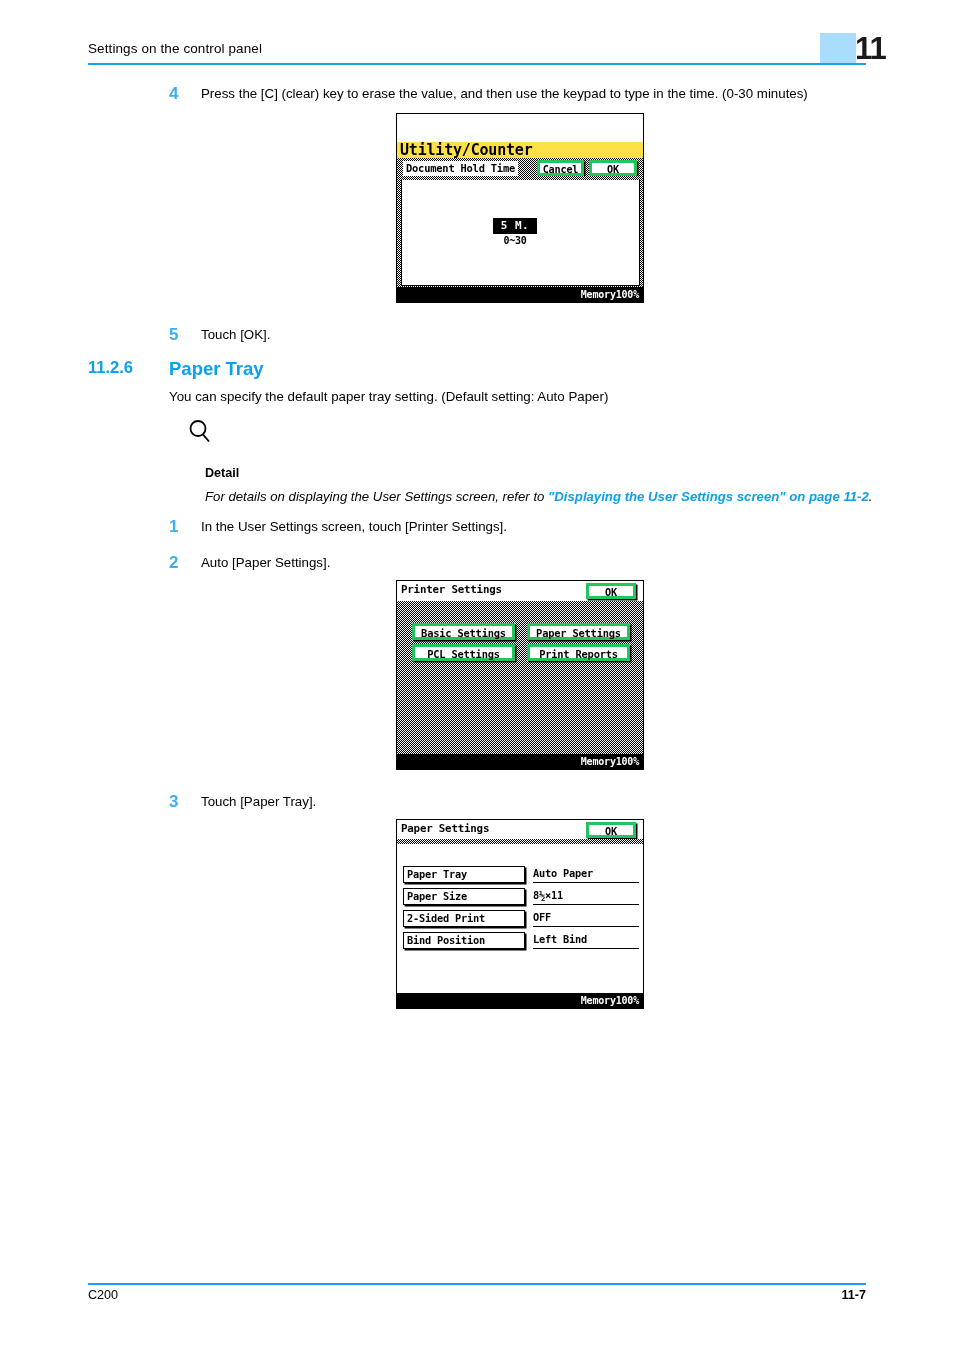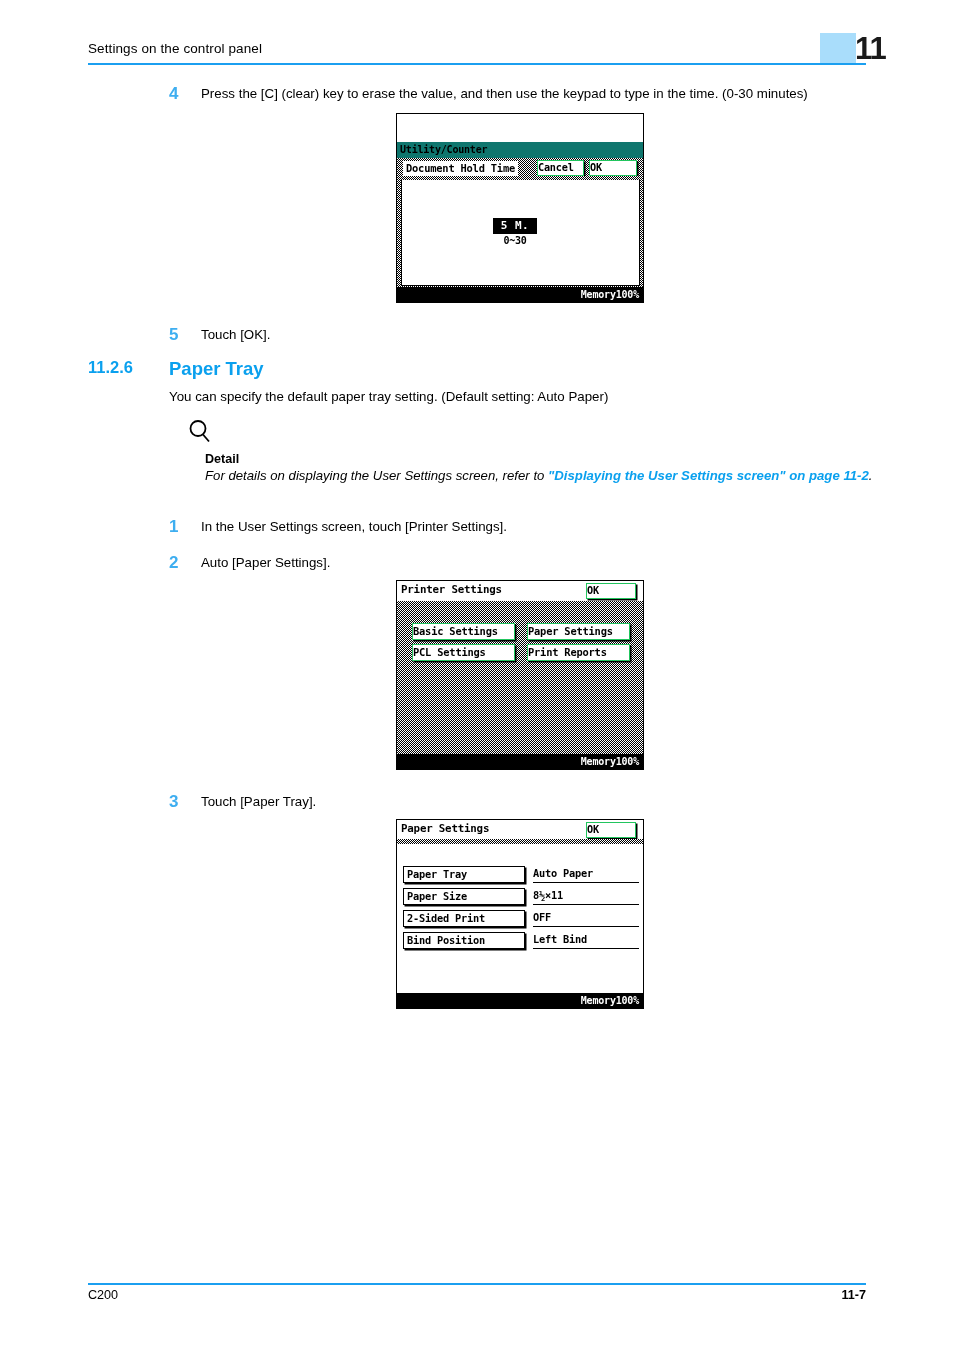--- a/index.html
+++ b/index.html
@@ -117,27 +117,27 @@
   }
   .detail-icon {
     width: 30px;
     height: 30px;
     position: relative;
   }
   .detail-icon svg { display: block; }
   .detail-label {
     font-size: 12.6px;
     font-weight: bold;
-    margin-top: 4px;
+    margin-top: 18px;
     margin-left: 19px;
     color: #000;
   }
   .detail-body {
     margin-left: 19px;
-    margin-top: 1px;
+    margin-top: 8px;
     font-size: 13.2px;
     font-style: italic;
     line-height: 18px;
     width: 675px;
     color: #000;
   }
   .detail-body .link {
     color: #0aa0ee;
     font-weight: bold;
     font-style: italic;
@@ -188,22 +188,22 @@
     font-size: 10.2px;
     line-height: 13.5px;
     padding: 1px 3px;
     font-weight: bold;
     letter-spacing: -0.3px;
   }
   .s1-util {
     position: absolute;
     left: 0; top: 28px; width: 100%;
     height: 16px;
-    background: #0f766e; color: #000;
-    font-size: 10px;
+    background: #fde047; color: #000;
+    font-size: 15px;
     line-height: 16px;
     padding-left: 3px;
     font-weight: bold;
     letter-spacing: -0.2px;
   }
   .s1-bar {
     position: absolute;
     left: 0; top: 44px; width: 100%;
     height: 21px;
   }
@@ -213,23 +213,24 @@
     font-size: 10.4px;
     line-height: 15px;
     font-weight: bold;
     background: #fff;
     padding: 0 3px;
     letter-spacing: -0.2px;
   }
   .lcd-btn {
     position: absolute;
     background: #fff;
-    border: 1px solid #22c55e;
+    border: 3px solid #22c55e;
     font-size: 10.2px;
     font-weight: bold;
+    text-align: center;
     letter-spacing: -0.2px;
     box-shadow: 1.5px 1.5px 0 #000;
   }
   .s1-cancel { left: 140px; top: 46px; width: 47px; height: 16px; line-height: 14px; }
   .s1-ok     { left: 192px; top: 46px; width: 48px; height: 16px; line-height: 14px; }
   .s1-body {
     position: absolute;
     left: 4px; top: 66px; right: 3px; bottom: 16px;
     background: #fff;
     border: 1px solid #000;

